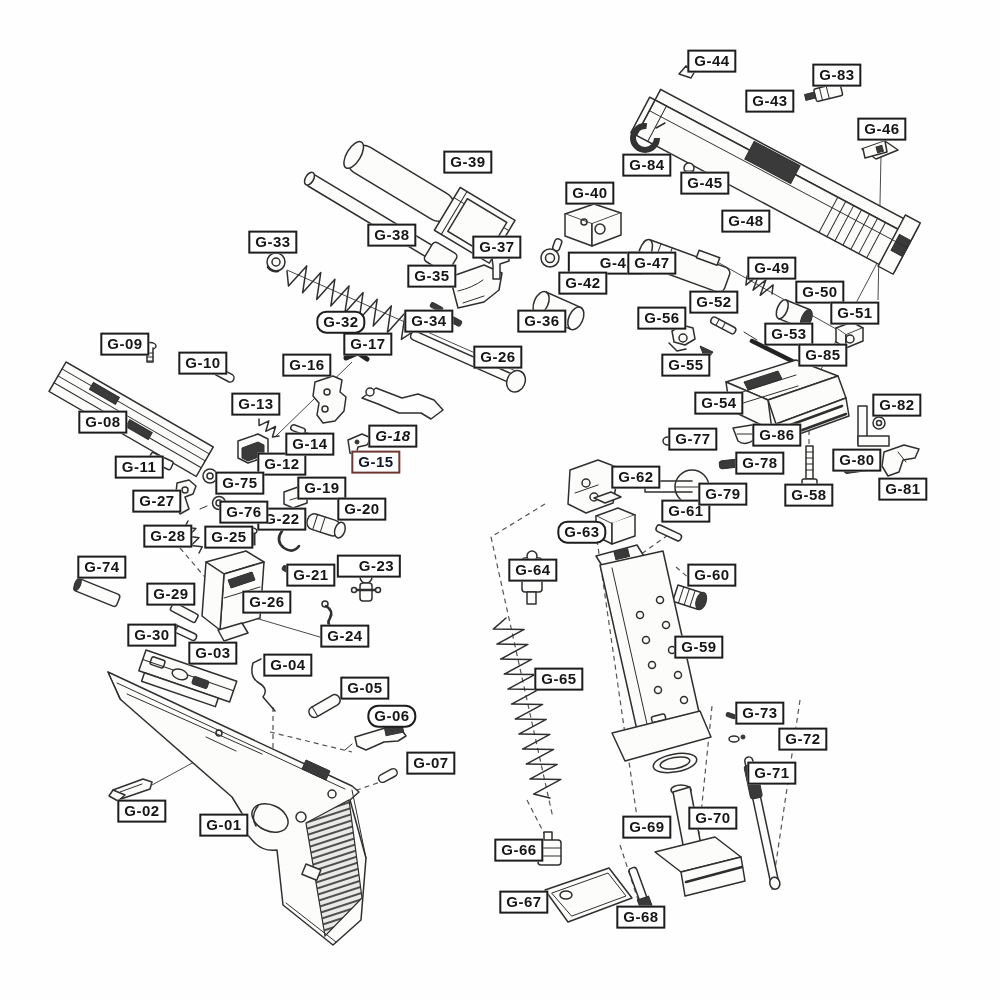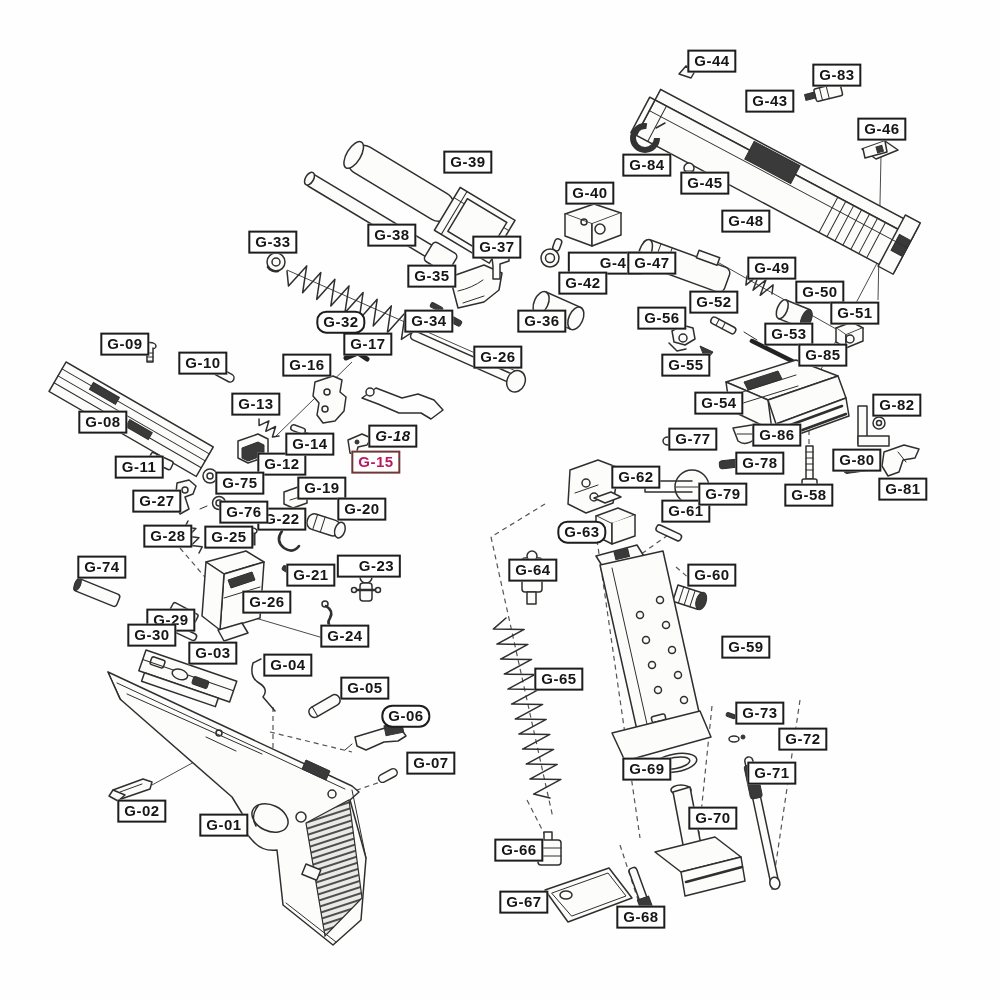--- a/index.html
+++ b/index.html
@@ -12,21 +12,21 @@
   .dark{fill:#3a3a3a;stroke:#2f2f2f;stroke-width:1;}
   .thin{stroke-width:1;}
   .thick{stroke-width:2.6;}
   .dash{stroke:#555;stroke-width:1.2;stroke-dasharray:5 4;fill:none;}
   .lead{stroke:#4a4a4a;stroke-width:1;fill:none;}
   
   #labels{position:absolute;left:0;top:0;width:100%;height:100%;}
   .plabel{position:absolute;transform:translate(-50%,-50%);background:#ffffff;
           border:2px solid #1d1d1d;color:#161616;font-weight:bold;font-size:15px;
           line-height:1.25;padding:0px 5px;letter-spacing:.5px;white-space:nowrap;}
-  .plabel.hl{color:#be185d;border-color:#6f3734;}
+  .plabel.hl{color:#0f172a;border-color:#6f3734;}
 </style>
 </head>
 <body>
 
 <div id="stage">
 
 <svg id="art" width="1000" height="1000" viewBox="0 0 1000 1000">
   <defs>
     <pattern id="hatch" patternUnits="userSpaceOnUse" width="6" height="6" patternTransform="rotate(-18)">
       <rect width="6" height="6" fill="#e9e9e7"></rect>
@@ -469,21 +469,21 @@
         <path d="M259,419 L259.1,425.6 L268.9,420.9 L265.8,431.3 L275.6,426.5 L272.4,437.0 L279,436" class="ln"></path>
       </g>
 </svg>
 
 <div id="labels">
       <div class="plabel" style="left: 224px; top: 825px;">G-01</div>
       <div class="plabel" style="left: 142px; top: 811px;">G-02</div>
       <div class="plabel" style="left: 213px; top: 653px;">G-03</div>
       <div class="plabel" style="left: 288px; top: 665px;">G-04</div>
       <div class="plabel" style="left: 365px; top: 688px;">G-05</div>
-      <div class="plabel" style="left: 406px; top: 716px; border-radius: 11px;">G-06</div>
+      <div class="plabel" style="left: 392px; top: 716px; border-radius: 11px;">G-06</div>
       <div class="plabel" style="left: 431px; top: 763px;">G-07</div>
       <div class="plabel" style="left: 103px; top: 422px;">G-08</div>
       <div class="plabel" style="left: 125px; top: 344px;">G-09</div>
       <div class="plabel" style="left: 203px; top: 363px;">G-10</div>
       <div class="plabel" style="left: 139px; top: 467px;">G-11</div>
       <div class="plabel" style="left: 282px; top: 464px;">G-12</div>
       <div class="plabel" style="left: 256px; top: 404px;">G-13</div>
       <div class="plabel" style="left: 310px; top: 444px;">G-14</div>
       <div class="plabel hl" style="left: 376px; top: 462px;">G-15</div>
       <div class="plabel" style="left: 307px; top: 365px;">G-16</div>
@@ -492,21 +492,21 @@
       <div class="plabel" style="left: 322px; top: 488px;">G-19</div>
       <div class="plabel" style="left: 362px; top: 509px;">G-20</div>
       <div class="plabel" style="left: 311px; top: 575px;">G-21</div>
       <div class="plabel" style="left: 282px; top: 519px;">G-22</div>
       <div class="plabel" style="left: 369px; top: 566px; padding-left: 20px;">G-23</div>
       <div class="plabel" style="left: 345px; top: 636px;">G-24</div>
       <div class="plabel" style="left: 229px; top: 537px;">G-25</div>
       <div class="plabel" style="left: 267px; top: 602px;">G-26</div>
       <div class="plabel" style="left: 157px; top: 501px;">G-27</div>
       <div class="plabel" style="left: 168px; top: 536px;">G-28</div>
-      <div class="plabel" style="left: 171px; top: 594px; margin-top: 26px;">G-29</div>
+      <div class="plabel" style="left: 171px; top: 594px;">G-29</div>
       <div class="plabel" style="left: 152px; top: 635px;">G-30</div>
       <div class="plabel" style="left: 498px; top: 357px;">G-26</div>
       <div class="plabel" style="left: 341px; top: 322px; border-radius: 10px;">G-32</div>
       <div class="plabel" style="left: 273px; top: 242px;">G-33</div>
       <div class="plabel" style="left: 429px; top: 321px;">G-34</div>
       <div class="plabel" style="left: 432px; top: 276px;">G-35</div>
       <div class="plabel" style="left: 542px; top: 321px;">G-36</div>
       <div class="plabel" style="left: 497px; top: 247px;">G-37</div>
       <div class="plabel" style="left: 392px; top: 235px;">G-38</div>
       <div class="plabel" style="left: 468px; top: 162px;">G-39</div>
@@ -521,31 +521,31 @@
       <div class="plabel" style="left: 746px; top: 221px;">G-48</div>
       <div class="plabel" style="left: 772px; top: 268px;">G-49</div>
       <div class="plabel" style="left: 820px; top: 292px;">G-50</div>
       <div class="plabel" style="left: 855px; top: 313px;">G-51</div>
       <div class="plabel" style="left: 714px; top: 302px;">G-52</div>
       <div class="plabel" style="left: 789px; top: 334px;">G-53</div>
       <div class="plabel" style="left: 719px; top: 403px;">G-54</div>
       <div class="plabel" style="left: 686px; top: 365px;">G-55</div>
       <div class="plabel" style="left: 662px; top: 318px;">G-56</div>
       <div class="plabel" style="left: 809px; top: 495px;">G-58</div>
-      <div class="plabel" style="left: 699px; top: 647px; margin-left: 47px;">G-59</div>
+      <div class="plabel" style="left: 699px; top: 647px;">G-59</div>
       <div class="plabel" style="left: 712px; top: 575px;">G-60</div>
       <div class="plabel" style="left: 686px; top: 511px;">G-61</div>
       <div class="plabel" style="left: 636px; top: 477px;">G-62</div>
       <div class="plabel" style="left: 582px; top: 532px; border-radius: 10px;">G-63</div>
       <div class="plabel" style="left: 533px; top: 570px;">G-64</div>
       <div class="plabel" style="left: 559px; top: 679px;">G-65</div>
       <div class="plabel" style="left: 519px; top: 850px;">G-66</div>
       <div class="plabel" style="left: 524px; top: 902px;">G-67</div>
       <div class="plabel" style="left: 641px; top: 917px;">G-68</div>
-      <div class="plabel" style="left: 647px; top: 769px;">G-69</div>
+      <div class="plabel" style="left: 647px; top: 827px;">G-69</div>
       <div class="plabel" style="left: 713px; top: 818px;">G-70</div>
       <div class="plabel" style="left: 772px; top: 773px;">G-71</div>
       <div class="plabel" style="left: 767px; top: 739px; margin-left: 36px;">G-72</div>
       <div class="plabel" style="left: 760px; top: 713px;">G-73</div>
       <div class="plabel" style="left: 102px; top: 567px;">G-74</div>
       <div class="plabel" style="left: 240px; top: 483px;">G-75</div>
       <div class="plabel" style="left: 244px; top: 512px;">G-76</div>
       <div class="plabel" style="left: 693px; top: 439px;">G-77</div>
       <div class="plabel" style="left: 760px; top: 463px;">G-78</div>
       <div class="plabel" style="left: 723px; top: 494px;">G-79</div>

